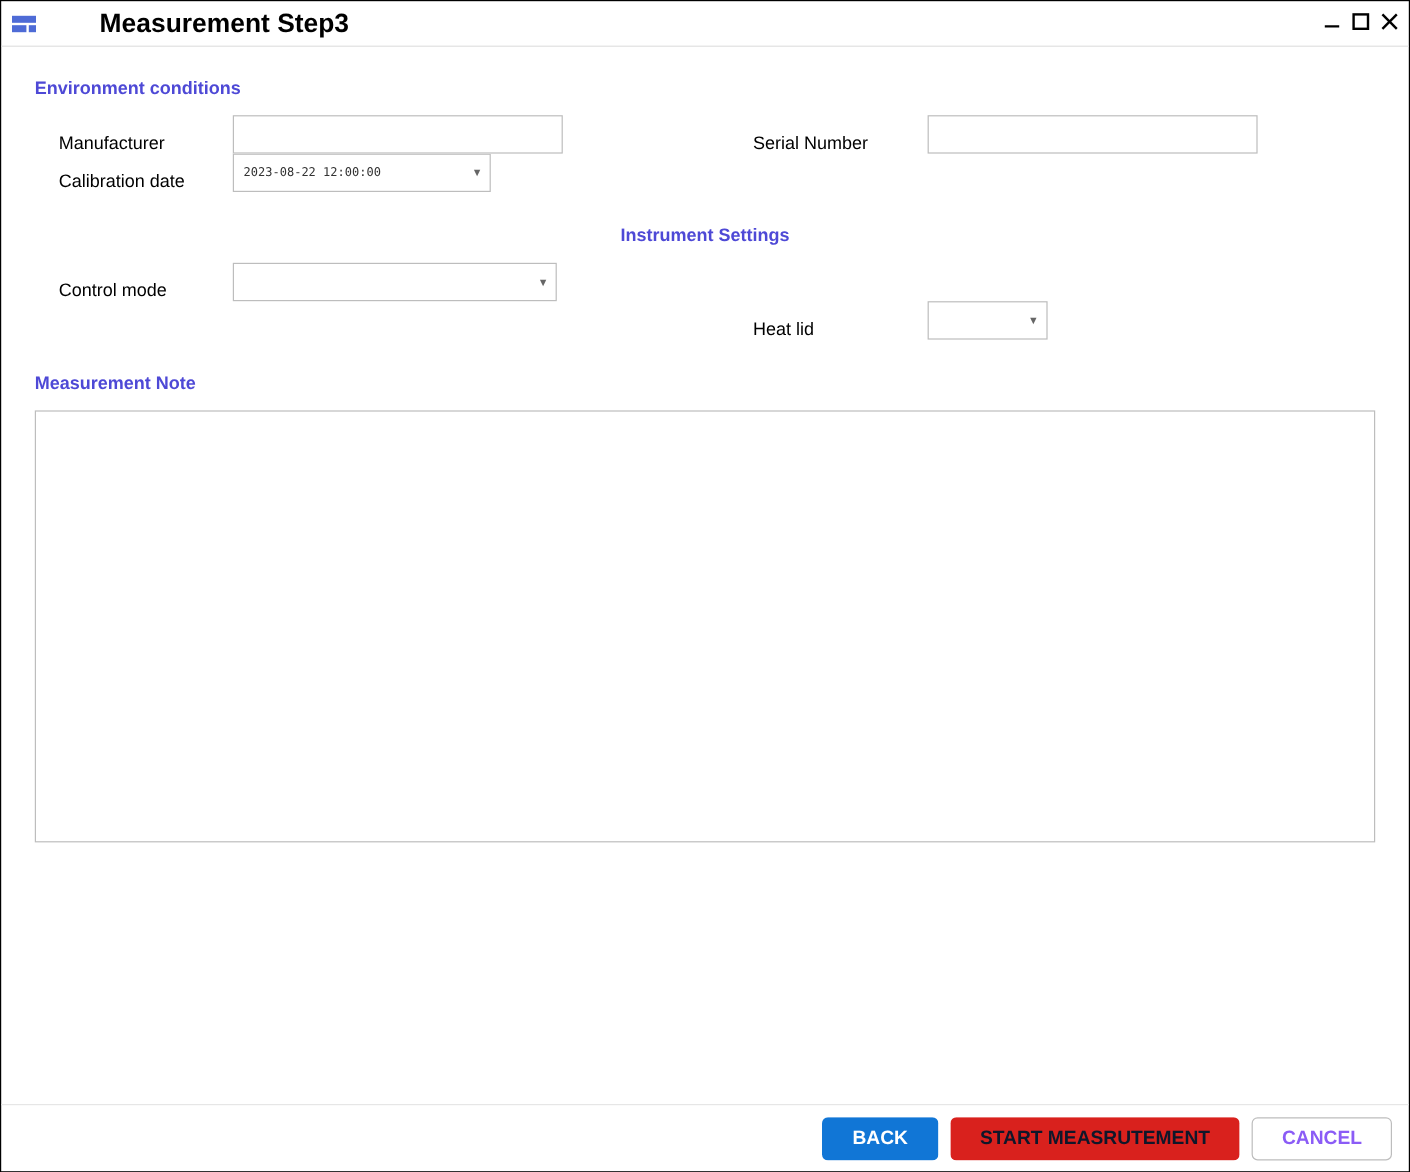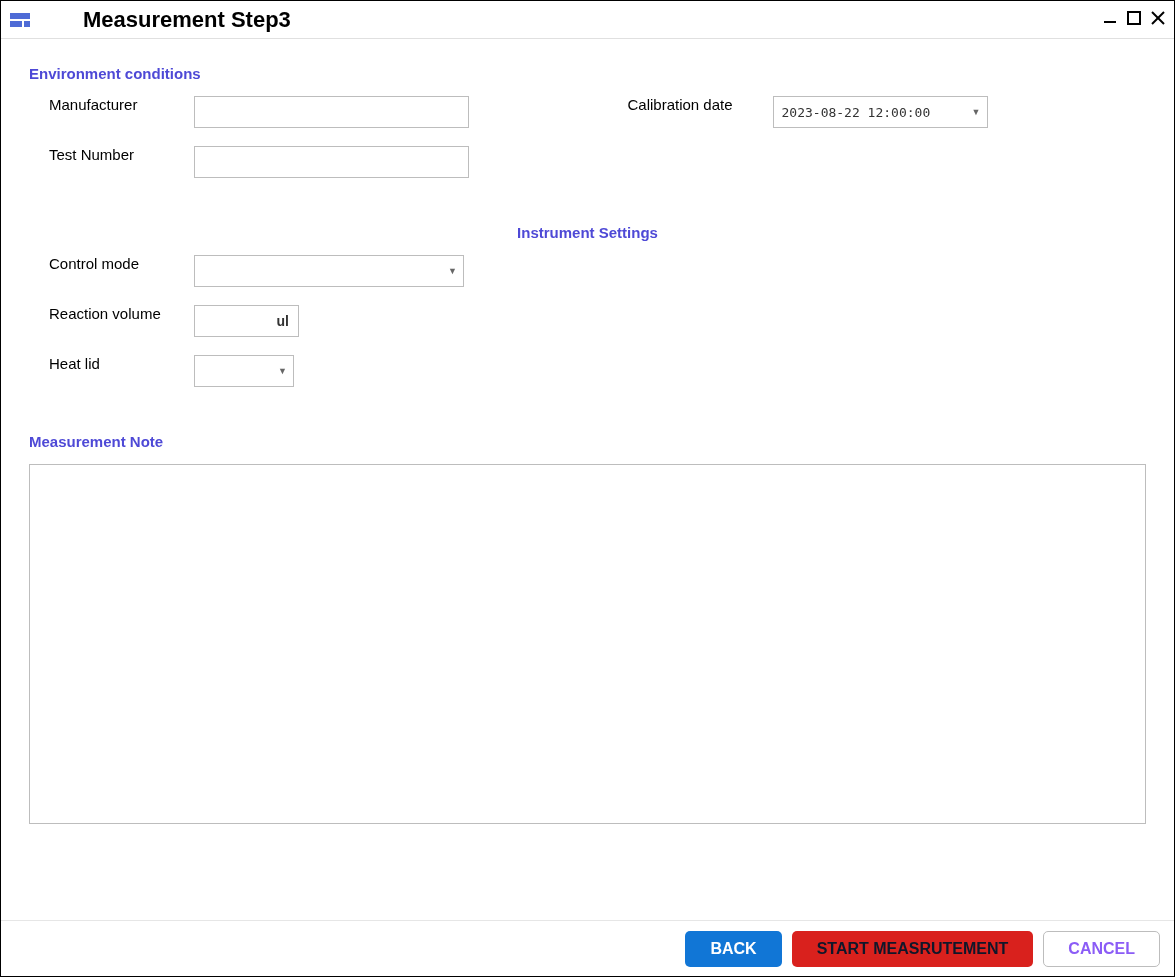--- a/index.html
+++ b/index.html
@@ -49,22 +49,21 @@
     font-size: 15px;
     margin: 8px 0 14px 0;
   }
   .form-grid {
     display: grid;
     grid-template-columns: 1fr 1fr;
     column-gap: 40px;
   }
   .form-row {
     display: flex;
-    align-items: flex-start;
-    margin-bottom: 18px;
+    align-items: flex-end;
     padding-left: 20px;
   }
   .form-row label {
     width: 145px;
     font-size: 15px;
     color: #000;
   }
   .text-input {
     height: 32px;
     border: 1px solid #bdbdbd;
@@ -78,21 +77,21 @@
   .combo {
     height: 32px;
     border: 1px solid #bdbdbd;
     background: #fff;
     display: flex;
     align-items: center;
     justify-content: space-between;
     padding: 0 6px 0 8px;
     position: relative;
   }
-  .combo .combo-text { font-size: 13px; color: #333; font-family: monospace, sans-serif; }
+  .combo .combo-text { font-size: 10px; color: #333; font-family: monospace, sans-serif; }
   .combo .caret {
     font-size: 9px; color: #666;
   }
   .combo.wide { width: 215px; }
   .combo.med { width: 270px; }
   .combo.narrow { width: 100px; }
   .unit-suffix {
     pointer-events: none;
     color: #333;
     font-weight: 600;
@@ -172,49 +171,42 @@
 
   <div class="content">
 
     <div class="section-heading">Environment conditions</div>
     <div class="form-grid">
       <div class="form-row">
         <label>Manufacturer</label>
         <input class="text-input wide" value="" style="">
       </div>
       <div class="form-row">
+        <label>Serial Number</label>
+        <input class="text-input wide" value="" style="">
+      </div>
+      <div class="form-row">
         <label>Calibration date</label>
         <div class="combo wide">
           <span class="combo-text">2023-08-22 12:00:00</span>
           <span class="caret">▼</span>
         </div>
       </div>
-      <div class="form-row">
-        <label>Test Number</label>
-        <input class="text-input wide" value="" style="">
-      </div>
     </div>
 
     <div class="section-heading" style="margin-top:28px;text-align:center;">Instrument Settings</div>
     <div class="form-grid">
       <div class="form-row">
         <label>Control mode</label>
         <div class="combo med">
           <span class="combo-text"></span>
           <span class="caret">▼</span>
         </div>
       </div>
       <div></div>
-      <div class="form-row">
-        <label>Reaction volume</label>
-        <span class="unit-wrap">
-          <input class="text-input small" style="padding-right: 26px;" value="">
-          <span class="unit-suffix">ul</span>
-        </span>
-      </div>
       <div></div>
       <div class="form-row">
         <label>Heat lid</label>
         <div class="combo narrow">
           <span class="combo-text"></span>
           <span class="caret">▼</span>
         </div>
       </div>
     </div>
 

